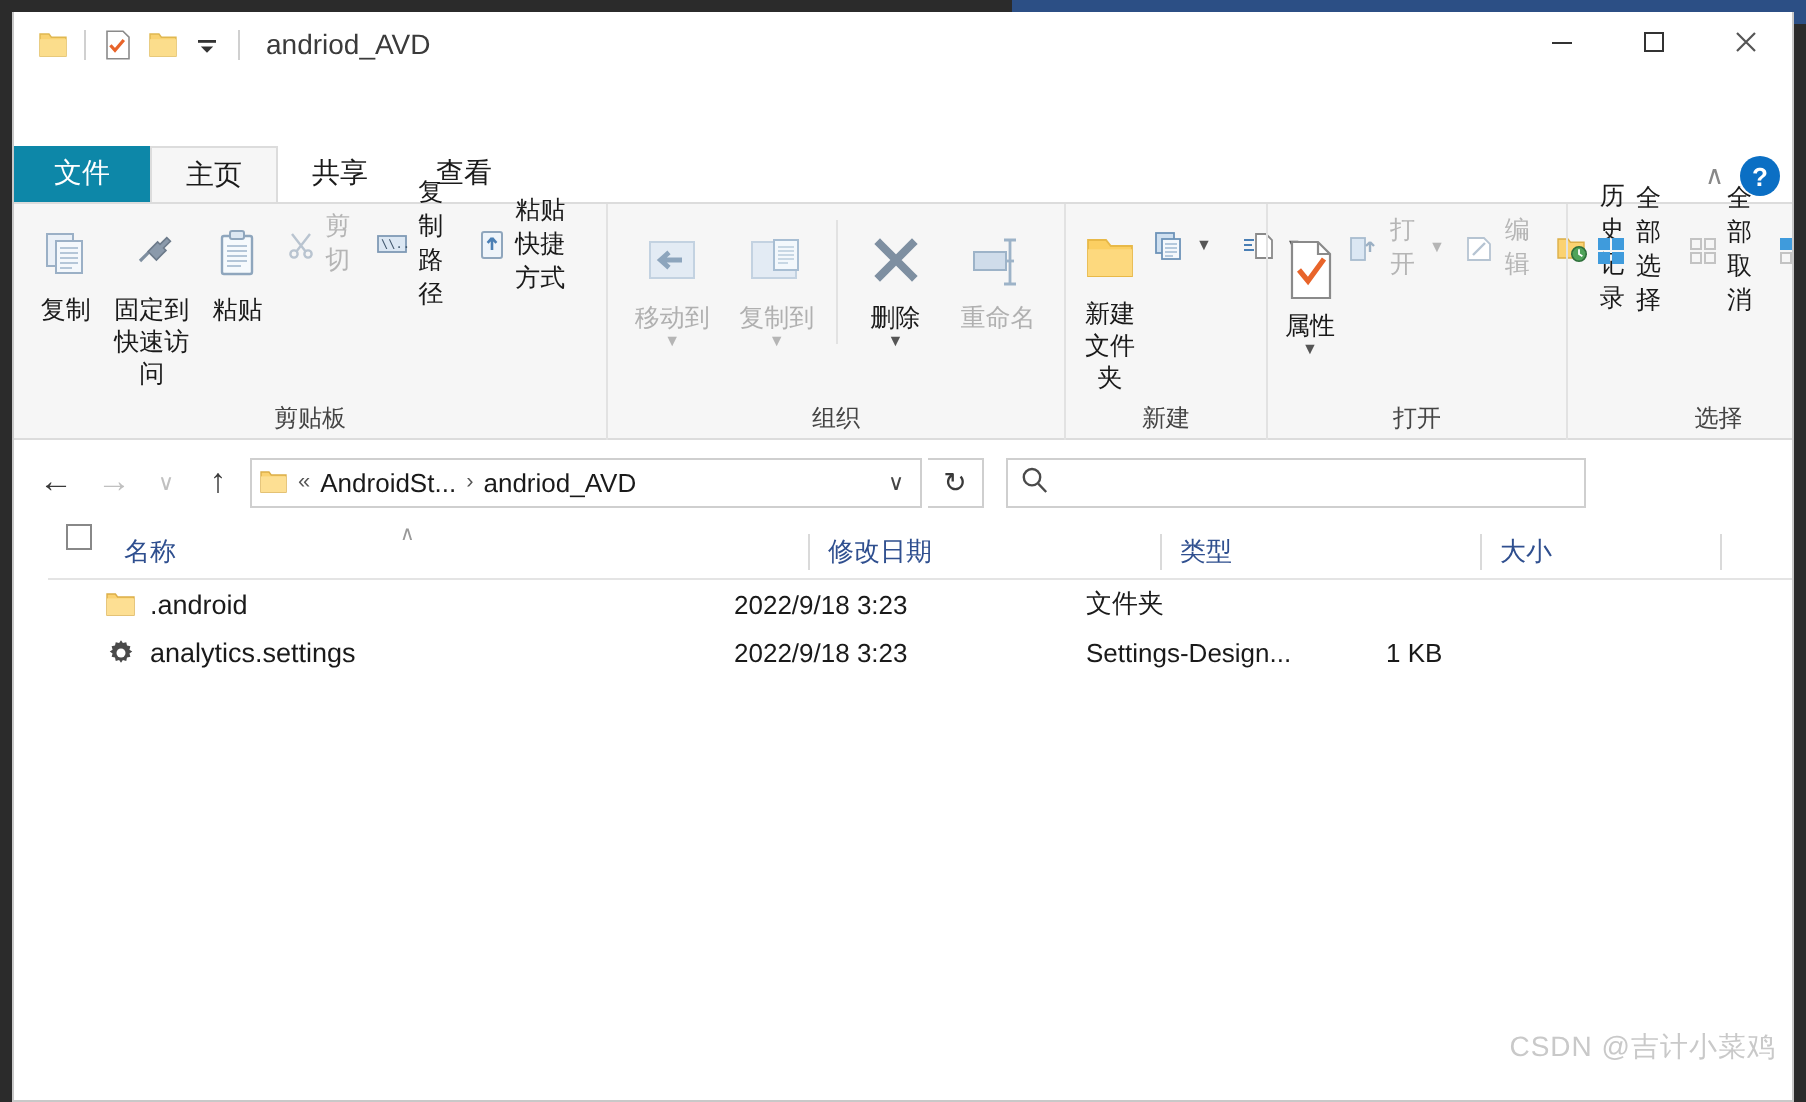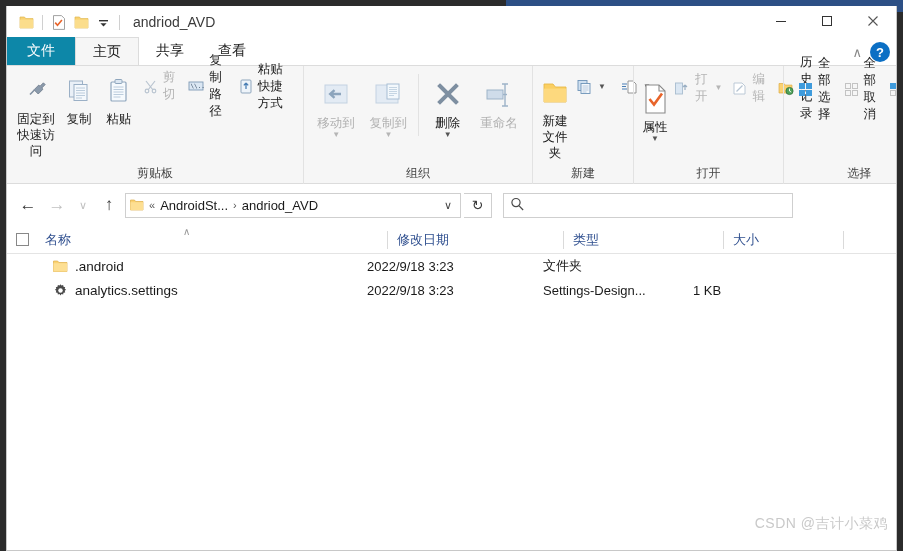--- a/index.html
+++ b/index.html
@@ -50,21 +50,21 @@
   }
   .win-controls { position: absolute; right: 0; top: 0; display: flex; }
   .win-btn {
     width: 46px; height: 30px; display: flex; align-items: center;
     justify-content: center; cursor: default;
   }
 
   
   .tabstrip {
     height: 28px; background: #ffffff; display: flex; align-items: flex-end;
-    position: relative; border-bottom: 1px solid #dcdcdc;
+    position: relative; border-bottom: 1px solid #dcdcdc; margin-top: 36px;
   }
   .tab {
     height: 28px; padding: 0 17px; display: flex; align-items: center;
     font-size: 14px; color: #1a1a1a; cursor: default;
     font-family: "Liberation Sans", sans-serif;
   }
   .tab.file { background: #0d87a8; color: #ffffff; padding: 0 20px; }
   .tab.active { background: #f6f6f6; border-left: 1px solid #dcdcdc; border-right: 1px solid #dcdcdc; border-top: 1px solid #dcdcdc; }
   .tab-right { position: absolute; right: 6px; bottom: 3px; display: flex; align-items: center; gap: 8px; }
   .chevron-up { color: #888; font-size: 13px; cursor: default; }
@@ -137,23 +137,24 @@
   }
   .searchbox {
     width: 290px; height: 25px; border: 1px solid #cfcfcf; background: #fff;
     display: flex; align-items: center; padding: 0 6px; margin-left: 8px;
   }
   .searchbox .ph { flex: 1; font-size: 13px; color: #6d6d6d; font-family: "Liberation Sans", sans-serif; }
   .searchbox .mag { font-size: 14px; color: #4a4a4a; }
 
   
   .colhdr {
-    height: 28px; display: flex; align-items: center;
+    height: 28px; display: flex; align-items: flex-start;
     border-bottom: 1px solid #e4e4e4; background: #ffffff;
     position: relative;
+    margin-left: 17px;
   }
   .colhdr .cell {
     font-size: 13px; color: #2f4f8f; height: 28px; display: flex;
     align-items: center; padding-left: 10px; position: relative;
     font-family: "Liberation Sans", sans-serif; cursor: default;
   }
   .colhdr .cell + .cell::before {
     content: ""; position: absolute; left: 0; top: 5px; bottom: 5px;
     width: 1px; background: #dadada;
   }
@@ -258,41 +259,41 @@
       <div class="tab-right">
         <div class="chevron-up">∧</div>
         <div class="help-btn">?</div>
       </div>
     </div>
 
     <div class="ribbon">
 
       <div class="rgroup" style="width:296px">
         <div class="rgroup-body">
-          <div class="bigbtn" style="width:72px">
-            <div class="ic">
-              <svg width="30" height="30" viewBox="0 0 30 30">
-                <path d="M9 18.5l4.2-4.2" stroke="#7f8fa0" stroke-width="1.6" fill="none"></path>
-                <path d="M13 13.8l4.8-4.8 1.2 1.2 3.4-3.4 1.8 1.8-3.4 3.4 1.2 1.2-4.8 4.8z" fill="#8b9aab" stroke="#6c7a8a" stroke-width="0.8"></path>
-              </svg>
-            </div>
-            <div class="lbl" style="white-space:pre-line">固定到
-快速访问</div>
-          </div>
           <div class="bigbtn">
             <div class="ic">
               <svg width="30" height="30" viewBox="0 0 30 30">
                 <rect x="5.5" y="5" width="13" height="16" fill="#eaf0f7" stroke="#9bb0c6" stroke-width="1"></rect>
                 <rect x="10" y="8.5" width="13" height="16" fill="#f4f8fc" stroke="#9bb0c6" stroke-width="1"></rect>
                 <g stroke="#b4c6d8" stroke-width="0.9">
                   <path d="M12 12h9M12 14.5h9M12 17h9M12 19.5h9M12 22h6"></path>
                 </g>
               </svg>
             </div>
             <div class="lbl">复制</div>
+          </div>
+          <div class="bigbtn" style="width:72px">
+            <div class="ic">
+              <svg width="30" height="30" viewBox="0 0 30 30">
+                <path d="M9 18.5l4.2-4.2" stroke="#7f8fa0" stroke-width="1.6" fill="none"></path>
+                <path d="M13 13.8l4.8-4.8 1.2 1.2 3.4-3.4 1.8 1.8-3.4 3.4 1.2 1.2-4.8 4.8z" fill="#8b9aab" stroke="#6c7a8a" stroke-width="0.8"></path>
+              </svg>
+            </div>
+            <div class="lbl" style="white-space:pre-line">固定到
+快速访问</div>
           </div>
           <div class="bigbtn">
             <div class="ic">
               <svg width="30" height="30" viewBox="0 0 30 30">
                 <rect x="7" y="6" width="15" height="19" rx="1" fill="#f6fafd" stroke="#8fa6bd" stroke-width="1.2"></rect>
                 <rect x="11" y="3.5" width="7" height="4" rx="1" fill="#dce7f2" stroke="#8fa6bd" stroke-width="1"></rect>
                 <g stroke="#b4c6d8" stroke-width="0.9">
                   <path d="M9.5 11h10M9.5 13.5h10M9.5 16h10M9.5 18.5h10M9.5 21h7"></path>
                 </g>
               </svg>

